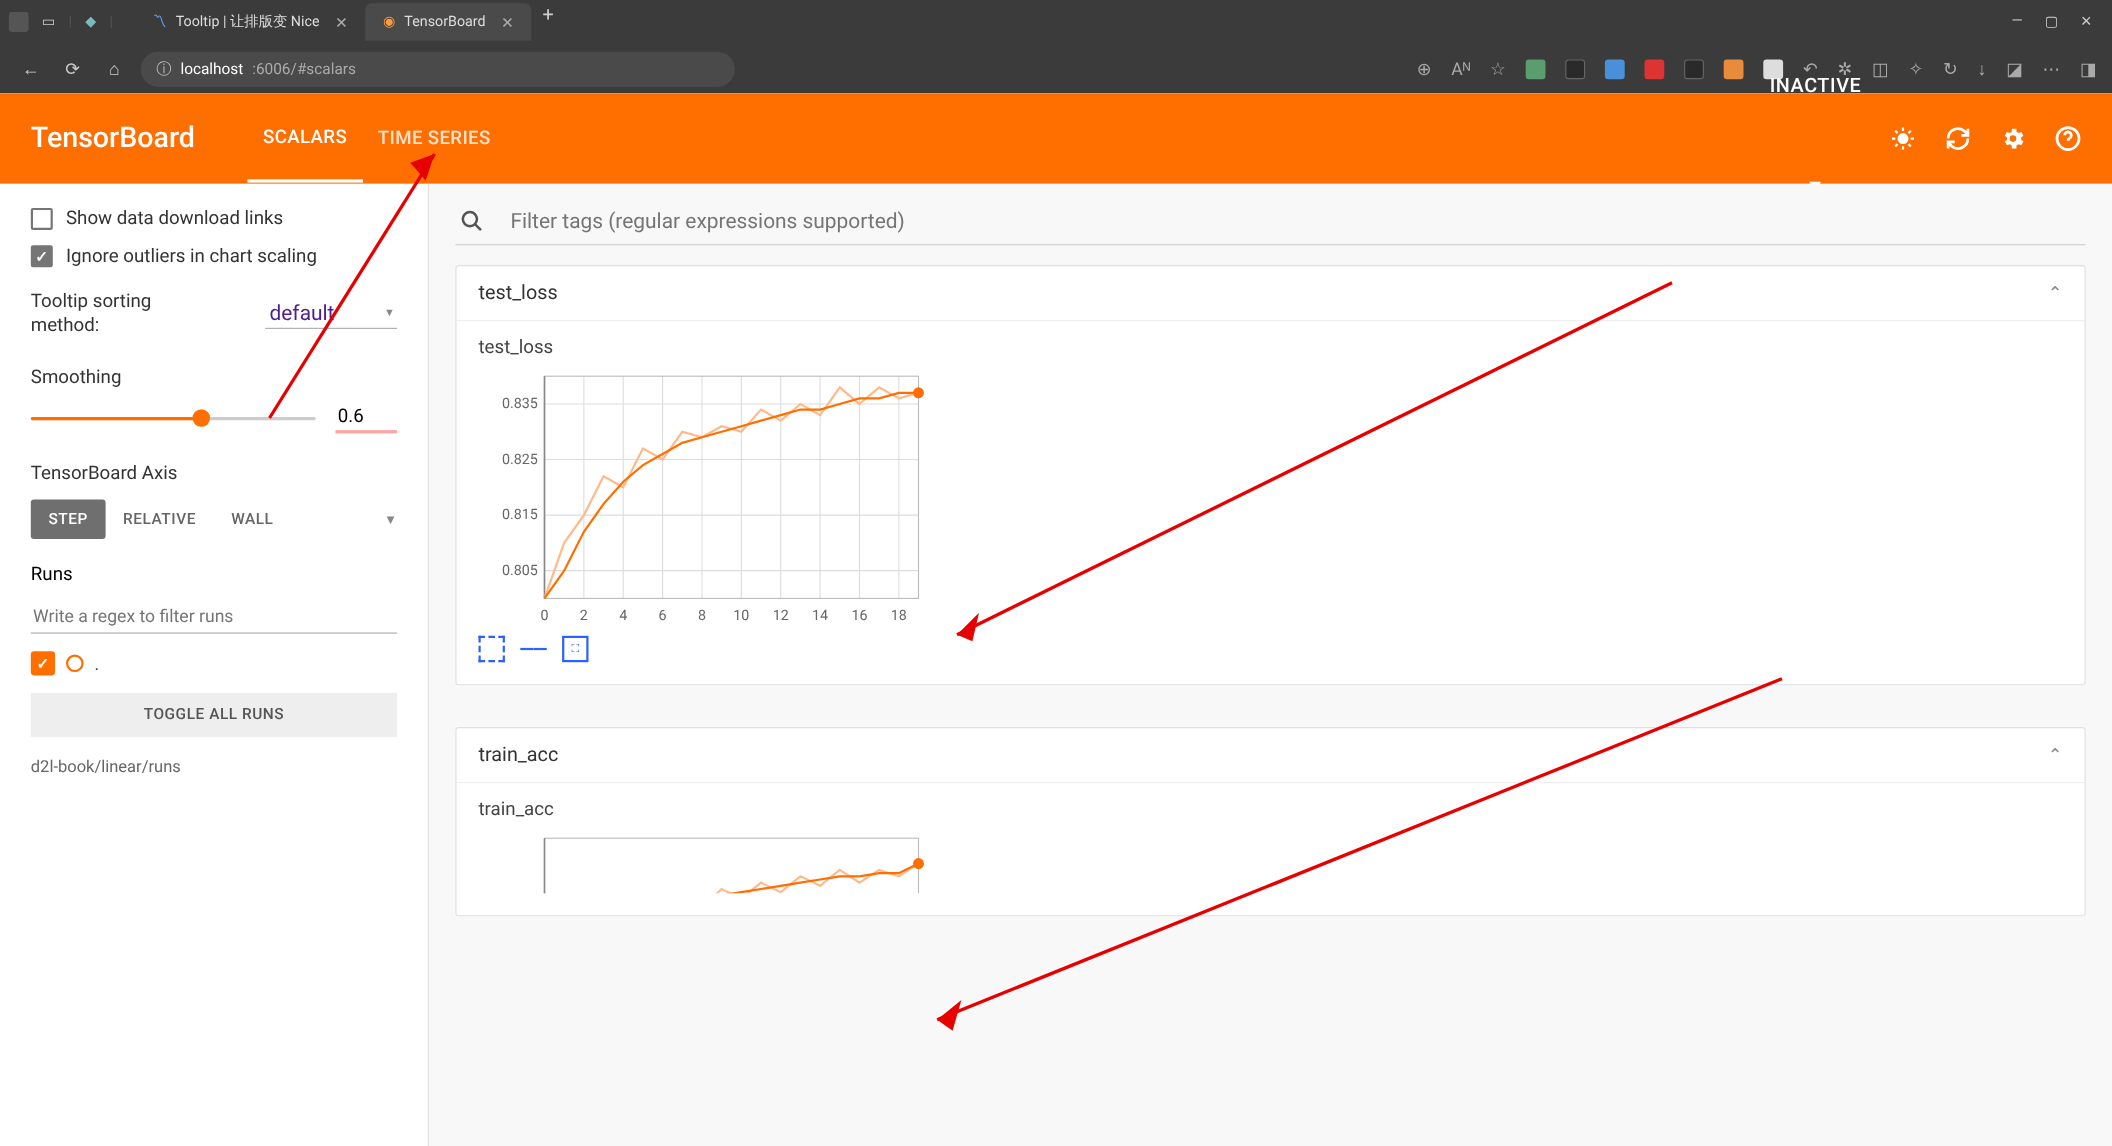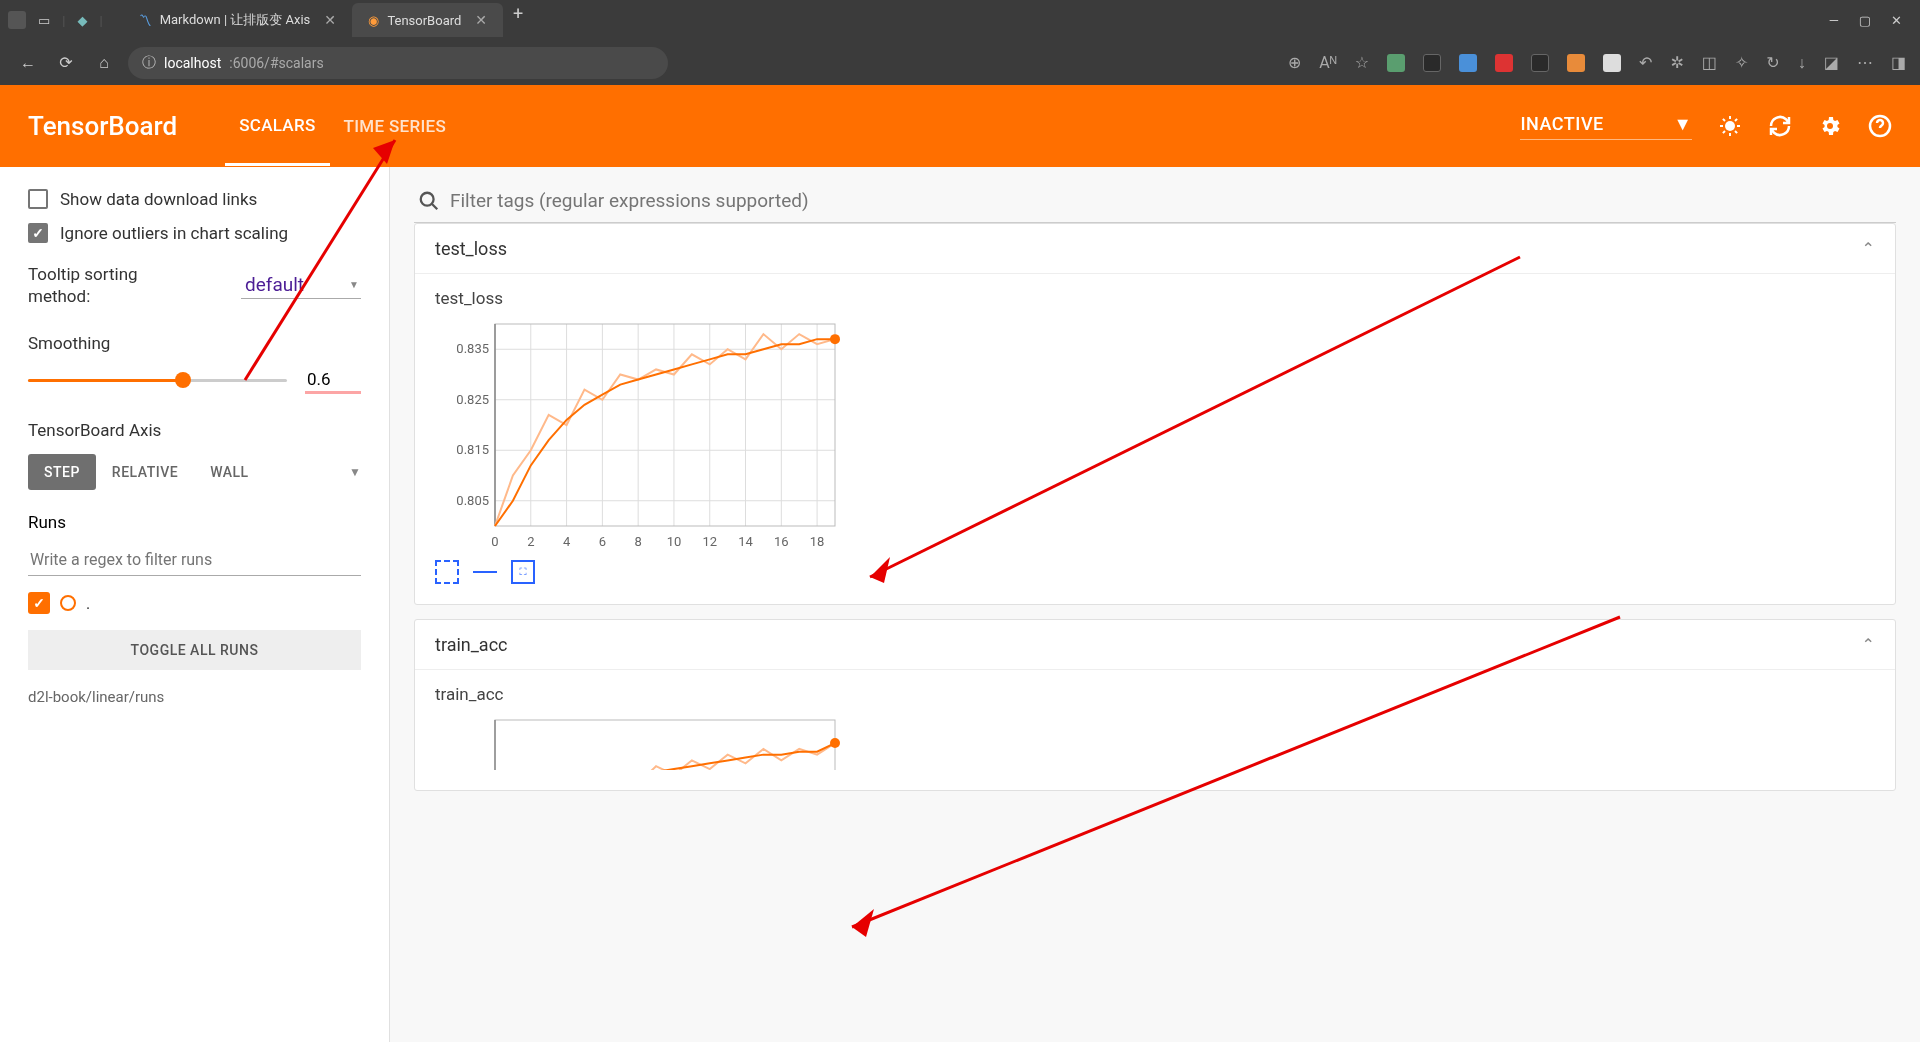--- a/index.html
+++ b/index.html
@@ -31,21 +31,21 @@
 .ext-ico.white { background: #ddd; }
 .ext-ico.dark { background: #2a2a2a; border: 1px solid #666; }
 
 
 .tb-app { position: relative; height: 957px; display: flex; flex-direction: column; background: #fff; }
 .tb-header { background: #ff6f00; height: 82px; display: flex; align-items: center; padding: 0 28px; color: #fff; }
 .tb-logo { font-size: 26px; font-weight: 500; margin-right: 48px; }
 .tb-tab { font-size: 17px; font-weight: 500; padding: 28px 14px; cursor: pointer; color: rgba(255,255,255,0.8); letter-spacing: 0.3px; }
 .tb-tab.active { color: #fff; border-bottom: 3px solid #fff; }
 .tb-header-right { margin-left: auto; display: flex; align-items: center; gap: 26px; }
-.inactive-select { font-size: 18px; font-weight: 500; letter-spacing: 0.5px; padding-bottom: 4px; border-bottom: 1px solid rgba(255,255,255,0.5); cursor: pointer; display: flex; align-items: center; gap: 70px; }
+.inactive-select { font-size: 18px; font-weight: 500; letter-spacing: 0.5px; padding-bottom: 4px; border-bottom: 1px solid rgba(255,255,255,0.5); cursor: pointer; display: flex; align-items: center; gap: 70px; flex-direction: column; }
 .hdr-icon { width: 24px; height: 24px; cursor: pointer; }
 
 .tb-body { flex: 1; display: flex; overflow: hidden; }
 
 
 .sidebar { width: 390px; background: #fff; padding: 22px 28px; overflow-y: auto; position: relative; border-right: 1px solid #e0e0e0; }
 .sidebar::-webkit-scrollbar { width: 14px; }
 .sidebar::-webkit-scrollbar-thumb { background: #888; border-radius: 3px; }
 .sb-check-row { display: flex; align-items: center; gap: 12px; font-size: 17px; color: #333; margin-bottom: 14px; cursor: pointer; }
 .sb-checkbox { width: 20px; height: 20px; border: 2px solid #757575; border-radius: 2px; display: flex; align-items: center; justify-content: center; }
@@ -69,23 +69,23 @@
 .runs-filter { width: 100%; border: none; border-bottom: 1px solid #aaa; font-size: 16px; padding: 6px 2px; color: #a21caf; outline: none; }
 .run-item { display: flex; align-items: center; gap: 10px; margin: 16px 0; }
 .run-check { width: 22px; height: 22px; background: #ff6f00; border-radius: 3px; display: flex; align-items: center; justify-content: center; color: #fff; font-size: 14px; font-weight: bold; }
 .run-swatch { width: 16px; height: 16px; border: 2px solid #ff6f00; border-radius: 50%; }
 .run-label { font-size: 16px; color: #333; }
 .toggle-all { background: #eee; text-align: center; padding: 12px; font-size: 14px; font-weight: 500; letter-spacing: 0.5px; color: #555; cursor: pointer; margin-top: 8px; }
 .logdir { font-size: 15px; color: #666; margin-top: 18px; }
 
 
 .main { flex: 1; padding: 16px 24px; overflow-y: auto; background: #f8f8f8; position: relative; }
-.filter-row { display: flex; align-items: center; gap: 10px; border-bottom: 1px solid #ccc; padding: 6px 4px 10px; }
+.filter-row { display: flex; align-items: center; gap: 24px; border-bottom: 1px solid #ccc; padding: 6px 4px 10px; margin-bottom: 18px; }
 .filter-input { border: none; outline: none; font-size: 19px; color: #888; flex: 1; background: transparent; }
-.card { background: #fff; border: 1px solid #e0e0e0; border-radius: 3px; margin-bottom: 14px; }
+.card { background: #fff; border: 1px solid #e0e0e0; border-radius: 3px; margin-bottom: 38px; }
 .card-header { display: flex; align-items: center; justify-content: space-between; padding: 14px 20px; border-bottom: 1px solid #eee; cursor: pointer; }
 .card-title { font-size: 18px; color: #333; }
 .card-body { padding: 14px 20px 20px; }
 .chart-title { font-size: 17px; color: #444; margin-bottom: 6px; }
 .chart-box { position: relative; width: 410px; height: 240px; }
 .chart-tools { display: flex; gap: 14px; margin-top: 6px; }
 .chart-tool { width: 24px; height: 24px; border: 2px solid #2962ff; display: flex; align-items: center; justify-content: center; cursor: pointer; }
 .chart-tool.lines { border: none; }
 .chart-tool.lines div { width: 20px; height: 2px; background: #2962ff; margin: 1px 0; }
 
@@ -102,21 +102,21 @@
     <div class="titlebar-left">
       <span class="win-icon"></span>
       <span style="color:#ccc;">▭</span>
       <span style="color:#555;">|</span>
       <span style="color:#7bb;">◆</span>
       <span style="color:#555;">|</span>
     </div>
     <div class="titlebar-tabs">
       <div class="titlebar-tab">
         <span style="color:#5a9ee0;">〽</span>
-        <span>Markdown | 让排版变 Axis</span>
+        <span>Tooltip | 让排版变 Nice</span>
         <span class="tab-close">✕</span>
       </div>
       <div class="titlebar-tab active">
         <span style="color:#ff9b3a;">◉</span>
         <span>TensorBoard</span>
         <span class="tab-close">✕</span>
       </div>
       <div class="titlebar-new">+</div>
     </div>
     <div class="titlebar-right">

